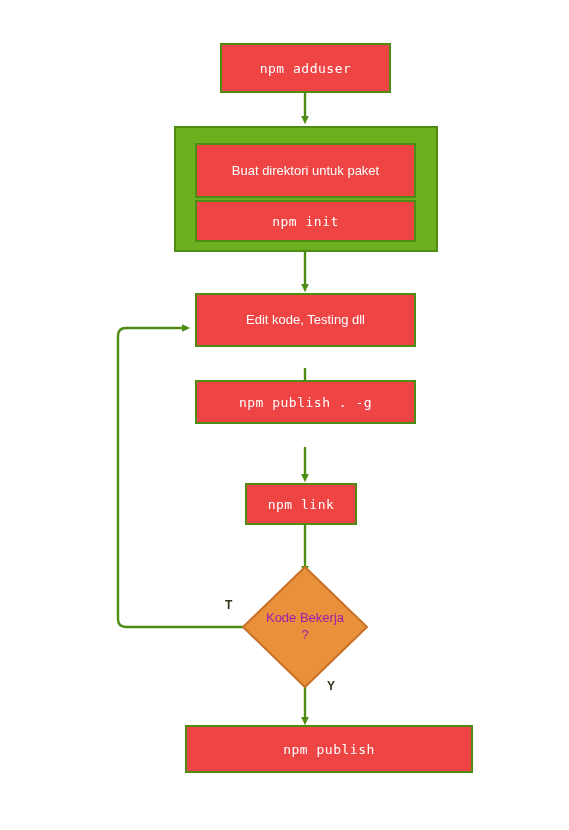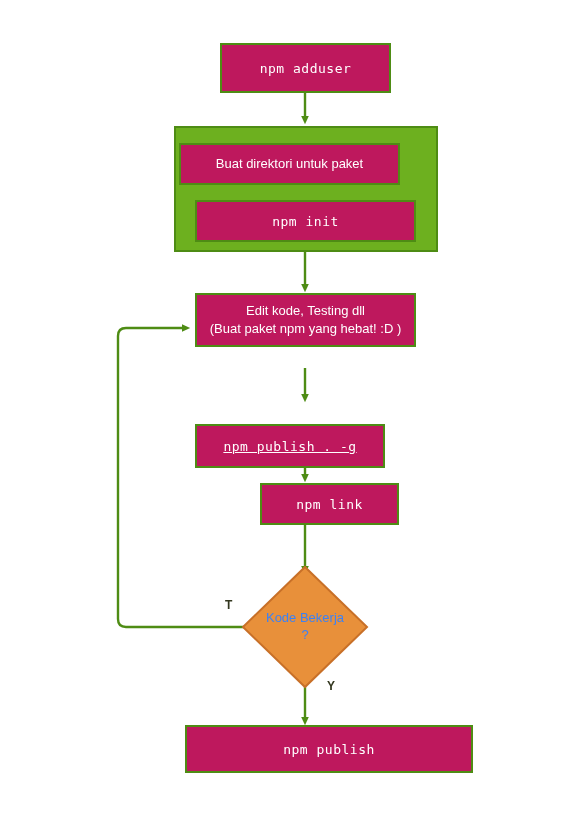--- a/index.html
+++ b/index.html
@@ -17,21 +17,21 @@
   #flow-canvas {
     position: absolute;
     top: 0;
     left: 0;
     width: 569px;
     height: 830px;
   }
   .node-rect {
     position: absolute;
     box-sizing: border-box;
-    background: #be185d;
+    background: #ef4444;
     border: 2px solid #4E8C14;
     display: flex;
     align-items: center;
     justify-content: center;
     text-align: center;
     color: #ffffff;
   }
   .node-mono {
     font-family: "DejaVu Sans Mono", "Liberation Mono", monospace;
     font-size: 13px;
@@ -54,21 +54,21 @@
   .diamond-label {
     position: absolute;
     left: 0;
     top: 0;
     width: 100%;
     height: 100%;
     display: flex;
     align-items: center;
     justify-content: center;
     flex-direction: column;
-    color: #3b82f6;
+    color: #a21caf;
     font-family: "Liberation Sans", sans-serif;
     font-size: 13px;
     line-height: 1.3;
     pointer-events: none;
   }
   .edge-label {
     position: absolute;
     color: #33371f;
     font-family: "Liberation Sans", sans-serif;
     font-size: 12px;
@@ -103,38 +103,37 @@
   <polygon points="305,567 367,627 305,687 243,627" fill="#E8903A" stroke="#C87028" stroke-width="2"></polygon>
 </svg>
 
 <div class="node-rect node-mono" style="left:220px; top:43px; width:171px; height:50px;">
   <span>npm adduser</span>
 </div>
 
 <div class="group-box" style="left:174px; top:126px; width:264px; height:126px;">
 </div>
 
-<div class="node-rect node-sans" style="left:179px; top:143px; width:221px; height:42px;">
+<div class="node-rect node-sans" style="left:195px; top:143px; width:221px; height:55px;">
   <span>Buat direktori untuk paket</span>
 </div>
 
 <div class="node-rect node-mono" style="left:195px; top:200px; width:221px; height:42px;align-items:center;">
   <span>npm init</span>
 </div>
 
 <div class="node-rect node-sans" style="left:195px; top:293px; width:221px; height:54px; flex-direction:column;">
   <span class="ln2">Edit kode, Testing dll</span>
-  <span class="ln2">(Buat paket npm yang hebat! :D )</span>
 </div>
 
-<div class="node-rect node-mono" style="left:195px; top:424px; width:190px; height:44px;text-decoration:underline;">
+<div class="node-rect node-mono" style="left:195px; top:380px; width:221px; height:44px;">
   <span>npm publish . -g</span>
 </div>
 
-<div class="node-rect node-mono" style="left:260px; top:483px; width:139px; height:42px;justify-content:center;">
+<div class="node-rect node-mono" style="left:245px; top:483px; width:112px; height:42px;justify-content:center;">
   <span>npm link</span>
 </div>
 
 <div class="diamond-wrap" style="left:243px; top:567px; width:124px; height:120px;">
   <div class="diamond-label">
     <span>Kode Bekerja</span>
     <span>?</span>
   </div>
 </div>
 

